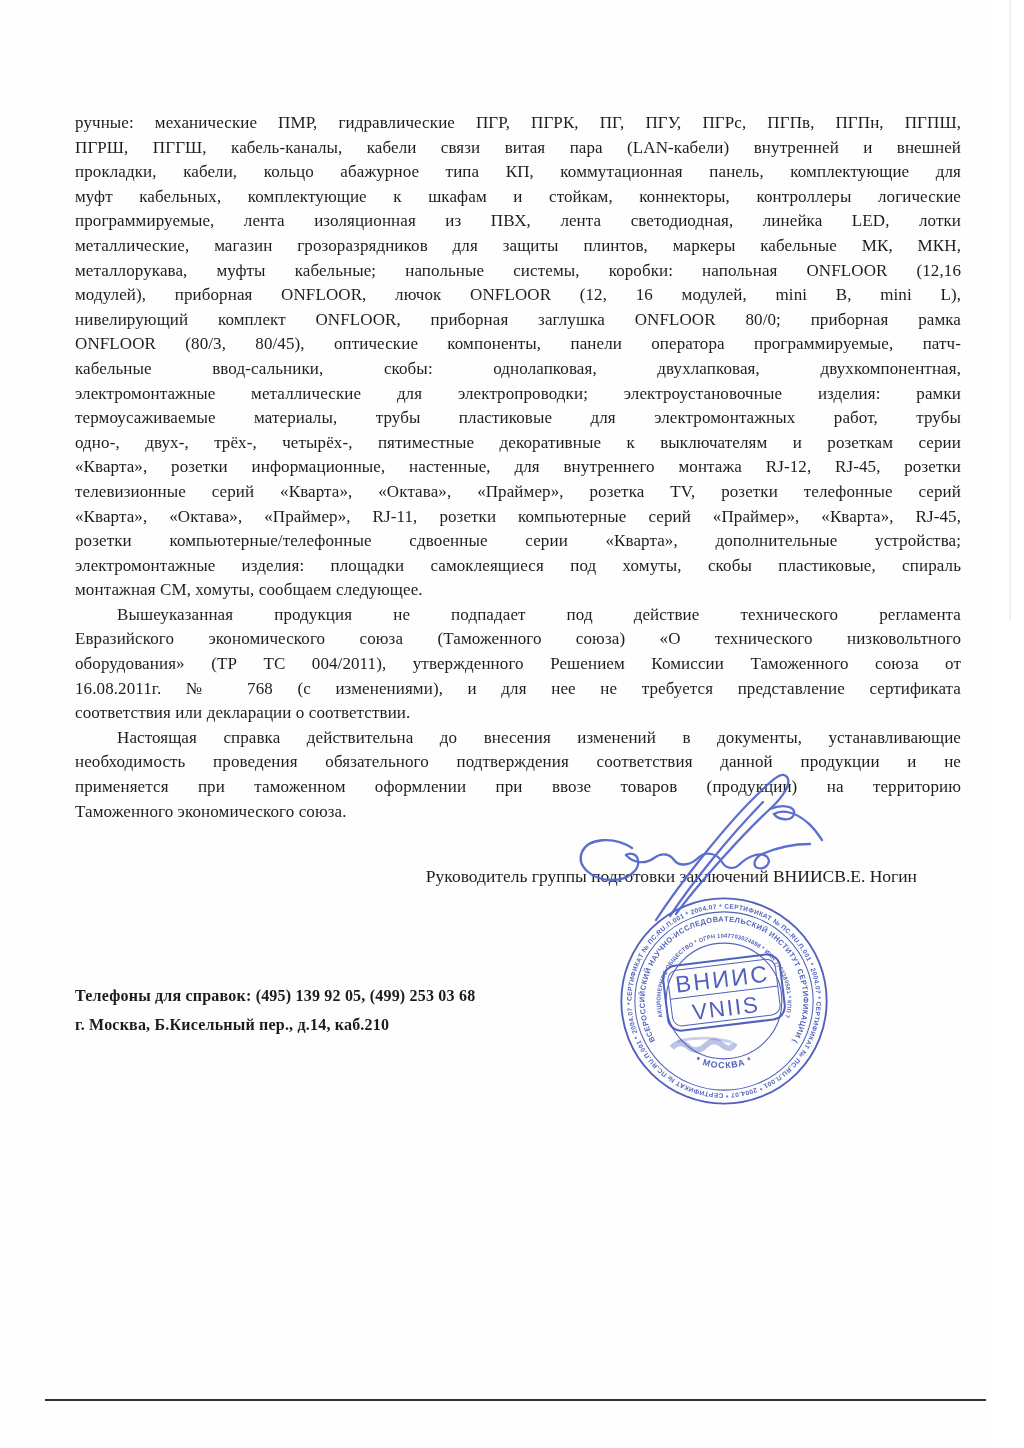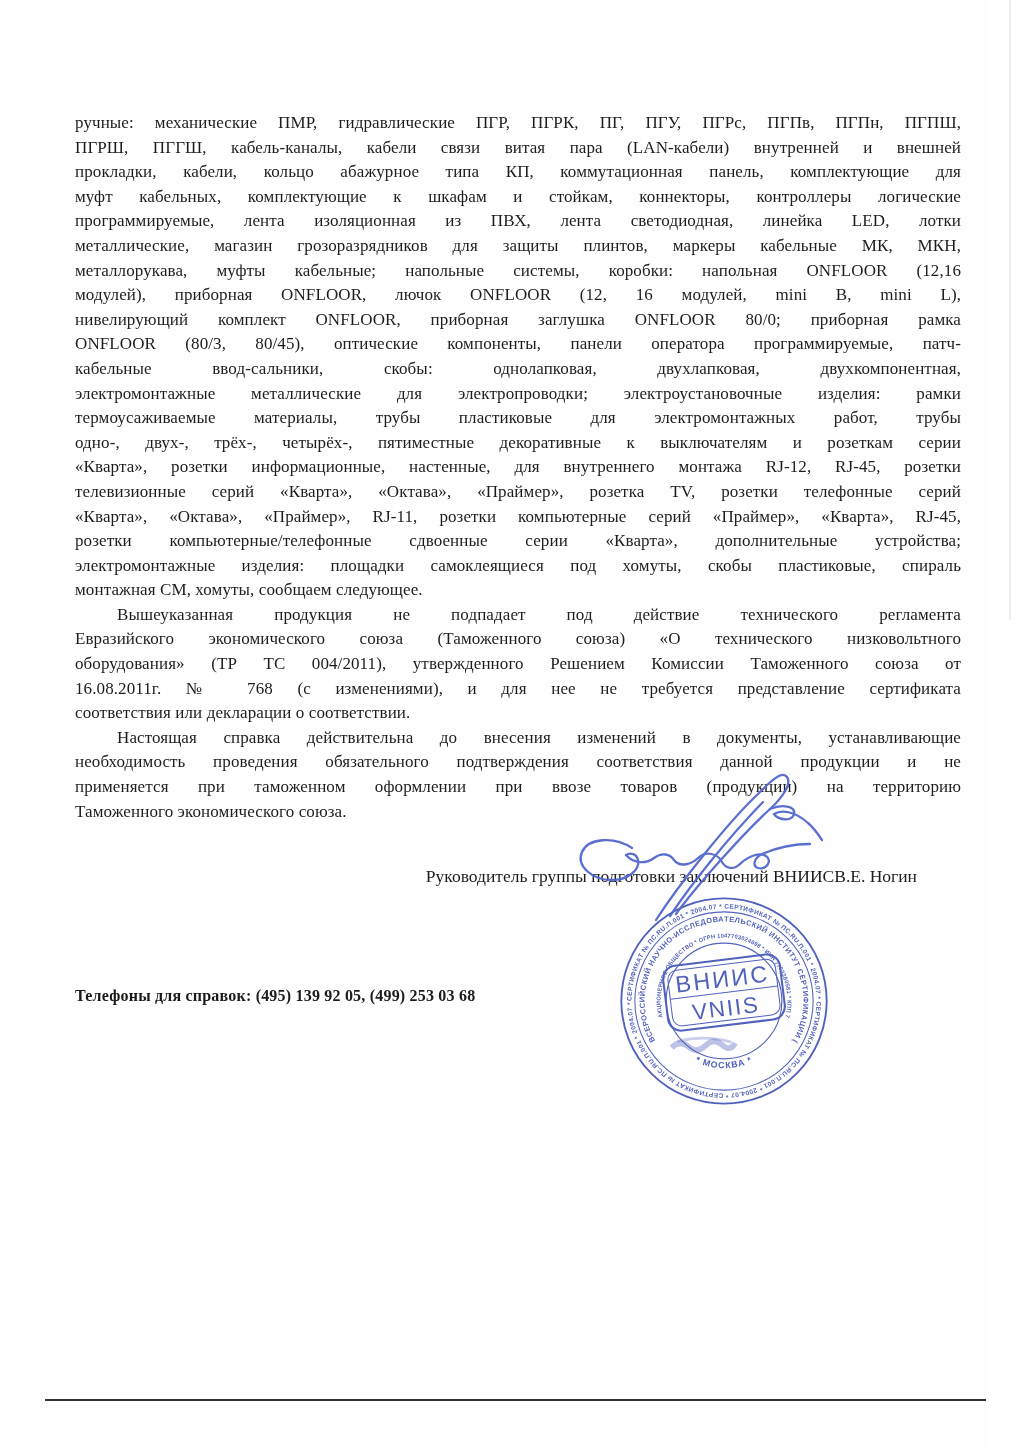--- a/index.html
+++ b/index.html
@@ -109,20 +109,21 @@
       </div>
   </div>
 
   <div class="officer-row">
     <span>Руководитель группы подготовки заключений ВНИИС</span>
     <span class="officer-name">В.Е. Ногин</span>
   </div>
 
   <div class="contacts">
     <div>Телефоны для справок: (495) 139 92 05, (499) 253 03 68</div>
+    <div>г. Москва, Б.Кисельный пер., д.14, каб.210</div>
   </div>
 
   <svg class="stamp" viewBox="0 0 240 240">
     <defs>
       <path id="p-outer" d="M21,120 A99,99 0 1 1 219,120 A99,99 0 1 1 21,120"></path>
       <path id="p-org" d="M46.4,162.5 A85,85 0 1 1 193.6,162.5"></path>
       <path id="p-det" d="M54.3,137.6 A68,68 0 1 1 185.7,137.6"></path>
       <path id="p-city" d="M78.7,179 A72,72 0 0 0 161.3,179"></path>
     </defs>
     <g stroke="#4354b6" fill="none">

